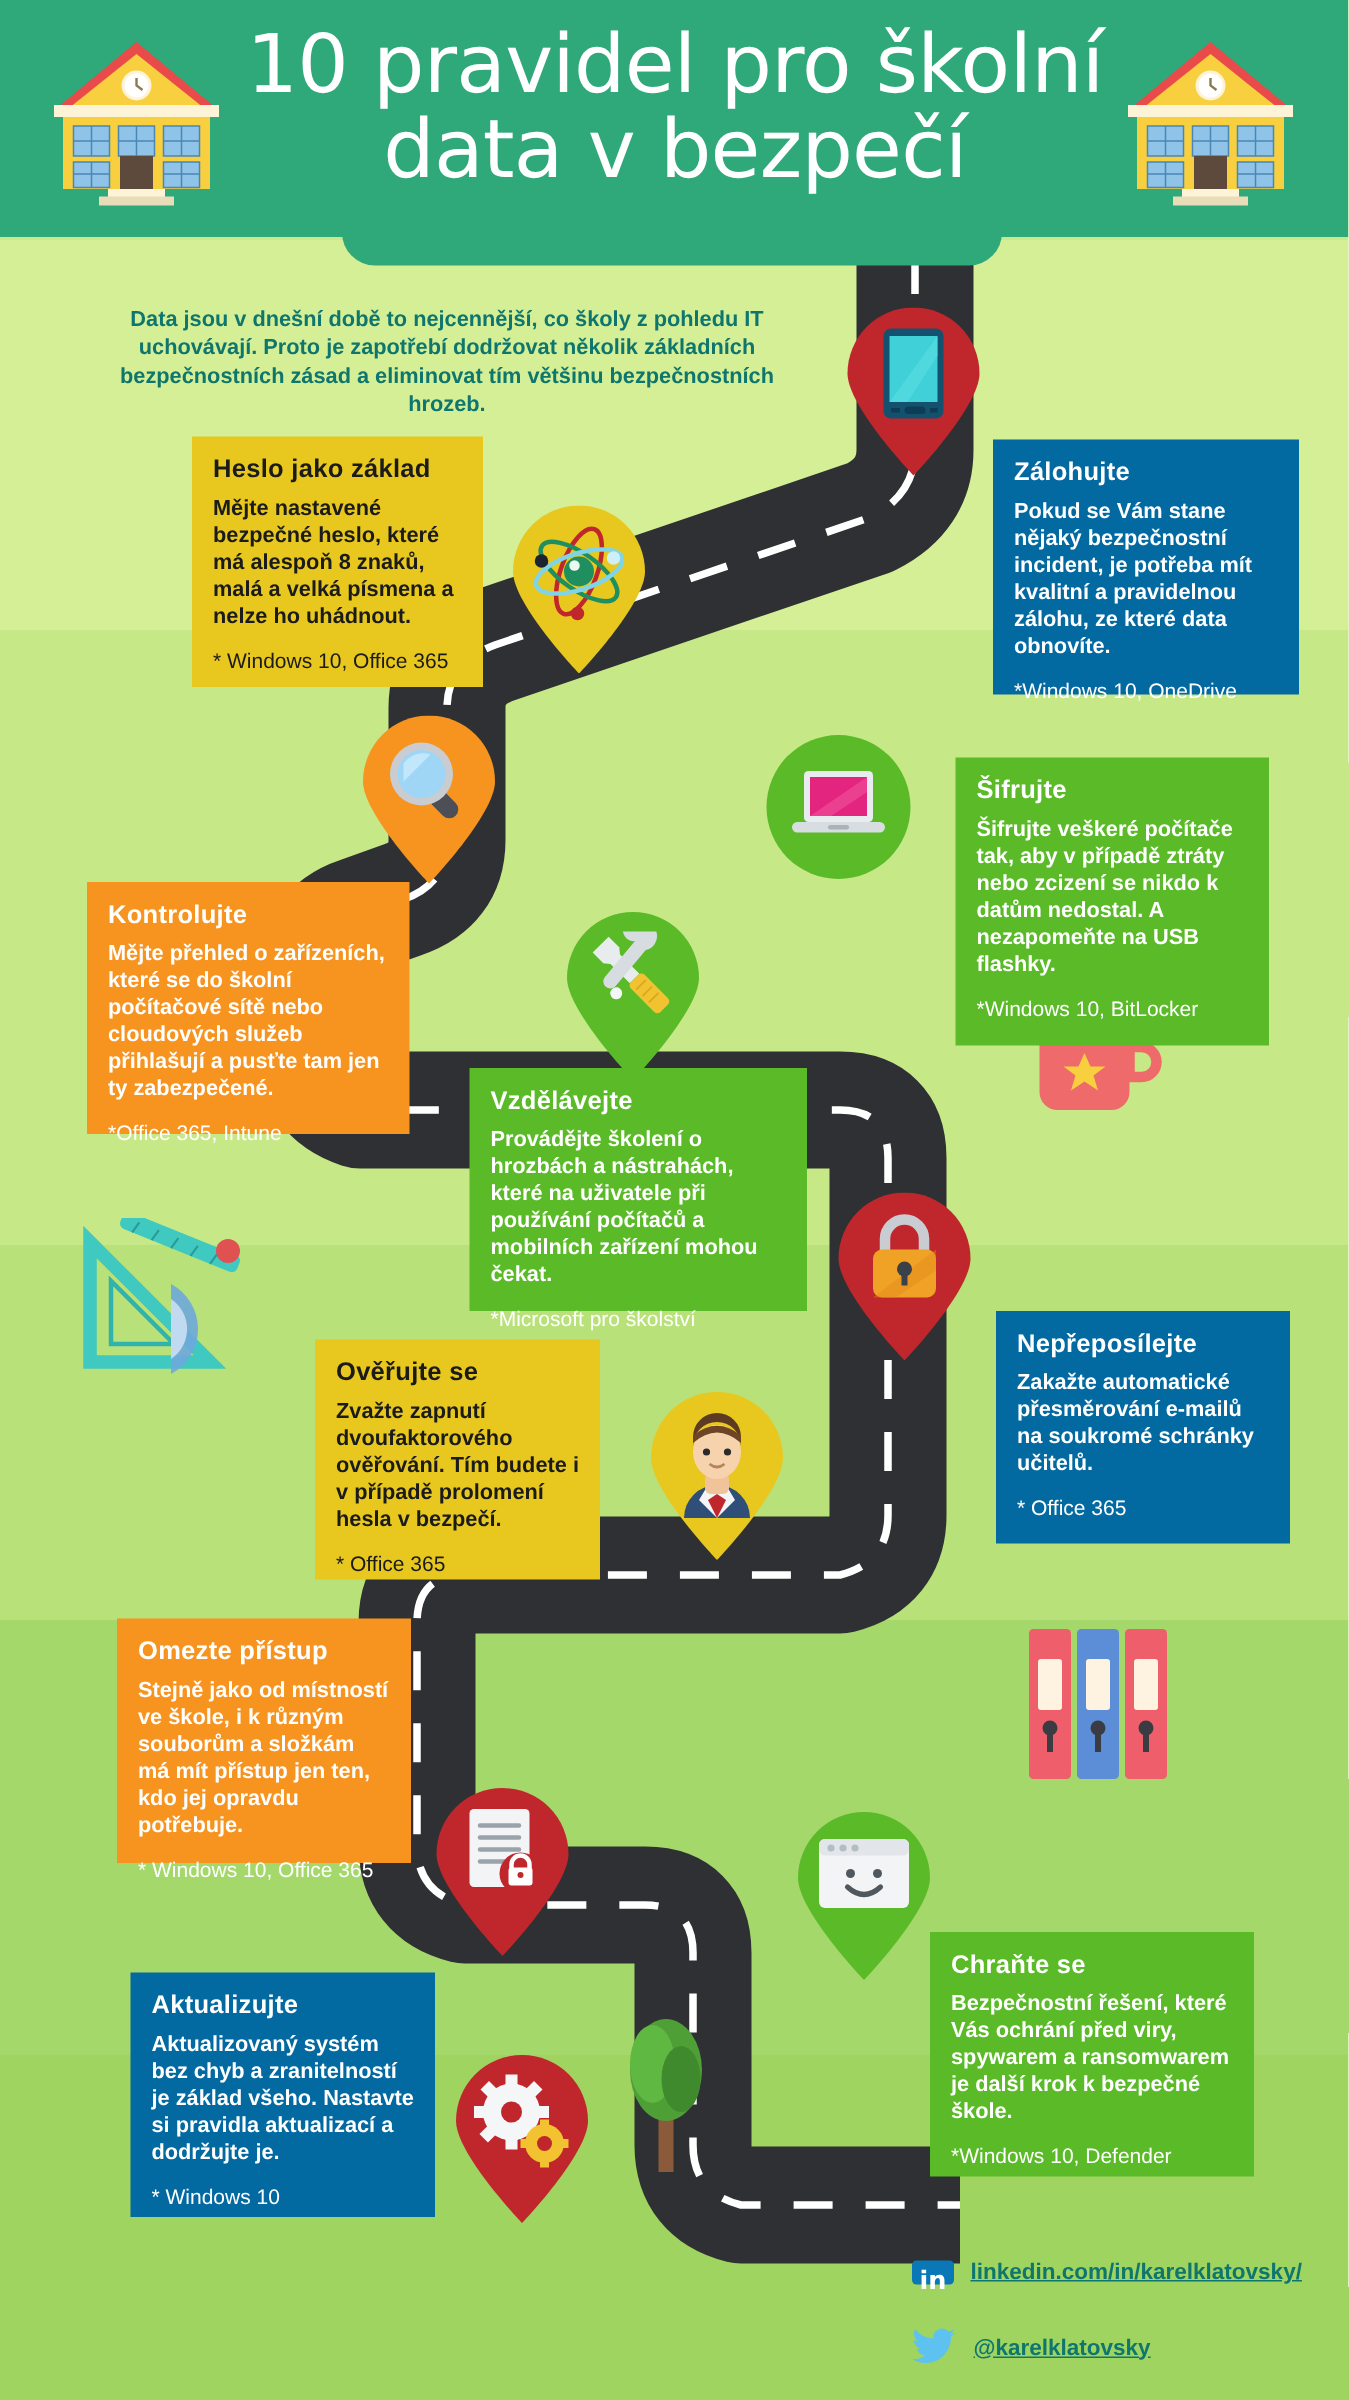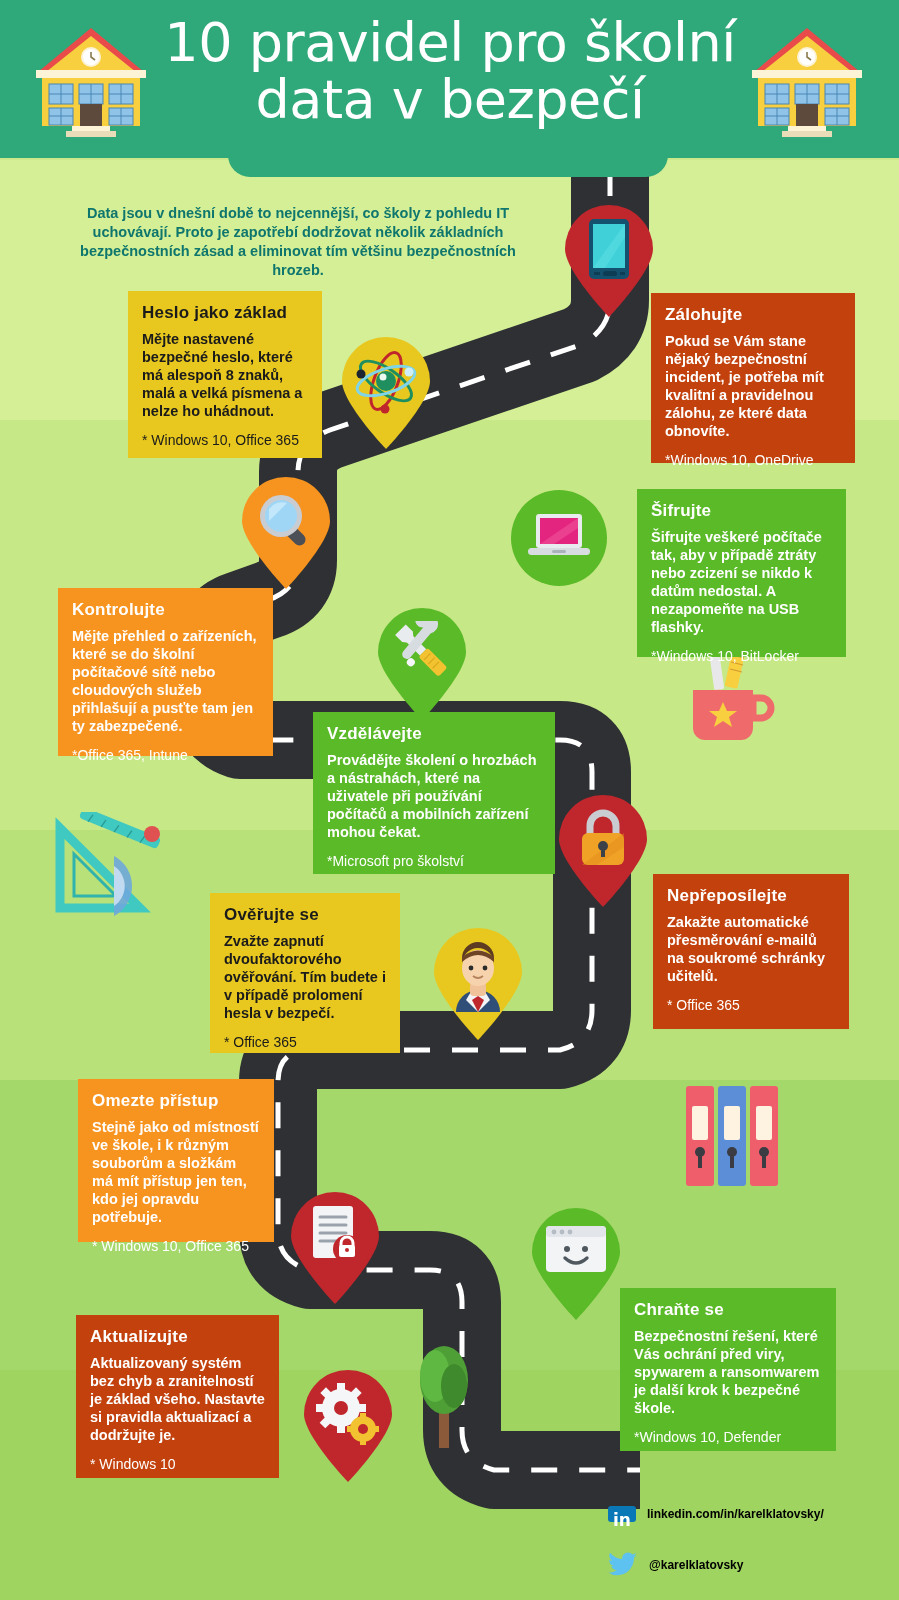--- a/index.html
+++ b/index.html
@@ -43,30 +43,30 @@
   .card{
     position:absolute;padding:12px 14px 14px;box-sizing:border-box;
     text-align:left;line-height:1.2;
   }
   .card .c-title{
     font-size:17px;font-weight:bold;margin-bottom:8px;letter-spacing:.2px;
   }
   .card .c-body{font-size:14.5px;font-weight:bold;line-height:1.24;}
   .card .c-note{font-size:14px;font-weight:normal;margin-top:11px;}
   .card.yellow{background:#e8c81e;color:#1b1b1b;}
-  .card.red{background:#c2410c;color:#ffffff;}
+  .card.red{background:#0369a1;color:#ffffff;margin-left:11px;}
   .card.green{background:#5aba28;color:#ffffff;}
   .card.orange{background:#f79420;color:#ffffff;}
 
   
   #card-heslo      {left:128px;top:291px;width:194px;height:167px;}
   #card-zalohujte  {left:651px;top:293px;width:204px;height:170px;}
-  #card-sifrujte   {left:637px;top:489px;width:209px;height:168px;}
+  #card-sifrujte   {left:637px;top:505px;width:209px;height:192px;}
   #card-kontrolujte{left:41px; top:588px;width:215px;height:168px;margin-left:17px;}
-  #card-vzdelavejte{left:313px;top:712px;width:242px;height:162px;}
+  #card-vzdelavejte{left:313px;top:712px;width:225px;height:162px;}
   #card-neprepos   {left:653px;top:874px;width:196px;height:155px;}
   #card-overujte   {left:210px;top:893px;width:190px;height:160px;}
   #card-omezte     {left:78px; top:1079px;width:196px;height:163px;}
   #card-aktualizujte{left:76px;top:1315px;width:203px;height:163px;}
   #card-chrante    {left:620px;top:1288px;width:216px;height:163px;}
 
   
   .pin{position:absolute;width:96px;height:112px;}
   .pin .pin-shape{position:absolute;left:0;top:0;width:96px;height:112px;}
   .pin .pin-icon{position:absolute;left:18px;top:16px;width:60px;height:60px;}
@@ -79,21 +79,21 @@
   .intro{
     position:absolute;left:72px;top:204px;width:452px;
     text-align:center;color:#0f766e;font-size:14.5px;font-weight:bold;
     line-height:1.3;
   }
 
   
   .social{position:absolute;display:flex;align-items:center;gap:11px;}
   #social-li{left:608px;top:1506px;}
   #social-tw{left:608px;top:1552px;}
-  .social .s-text{font-size:12px;font-weight:bold;color:#000000;}
+  .social .s-text{font-size:15px;font-weight:bold;color:#0f766e;text-decoration:underline;}
   .li-badge{width:28px;height:16px;background:#0a78b6;border-radius:3px;
             color:#fff;font-size:17px;font-weight:bold;line-height:28px;
             text-align:center;font-family:"DejaVu Sans",sans-serif;}
 </style>
 </head>
 <body>
 
 <div id="page">
 
   <div class="band band-1"></div>

